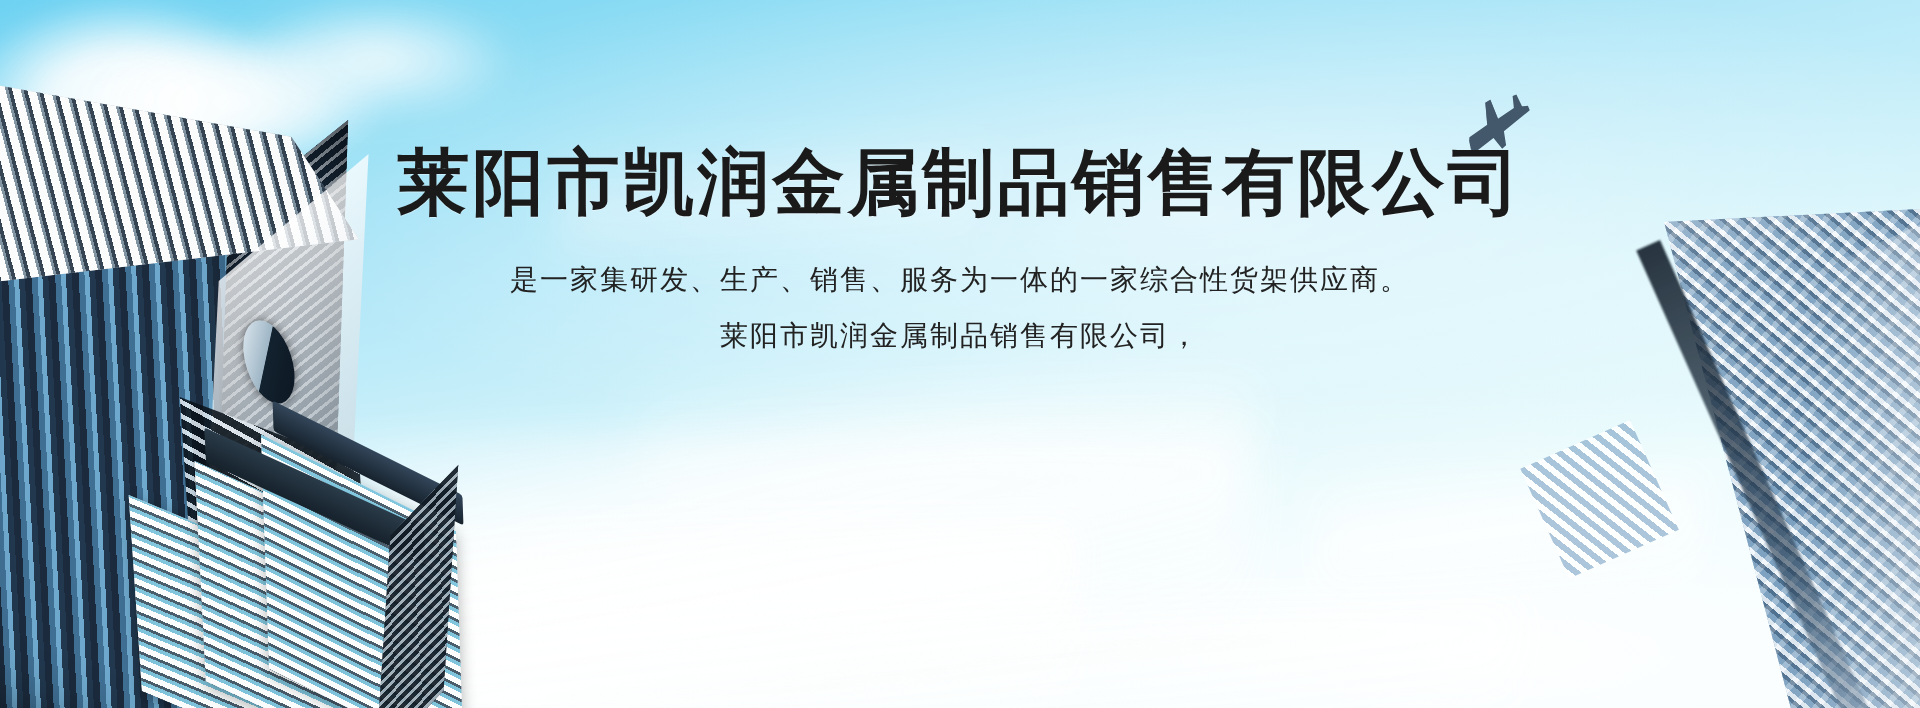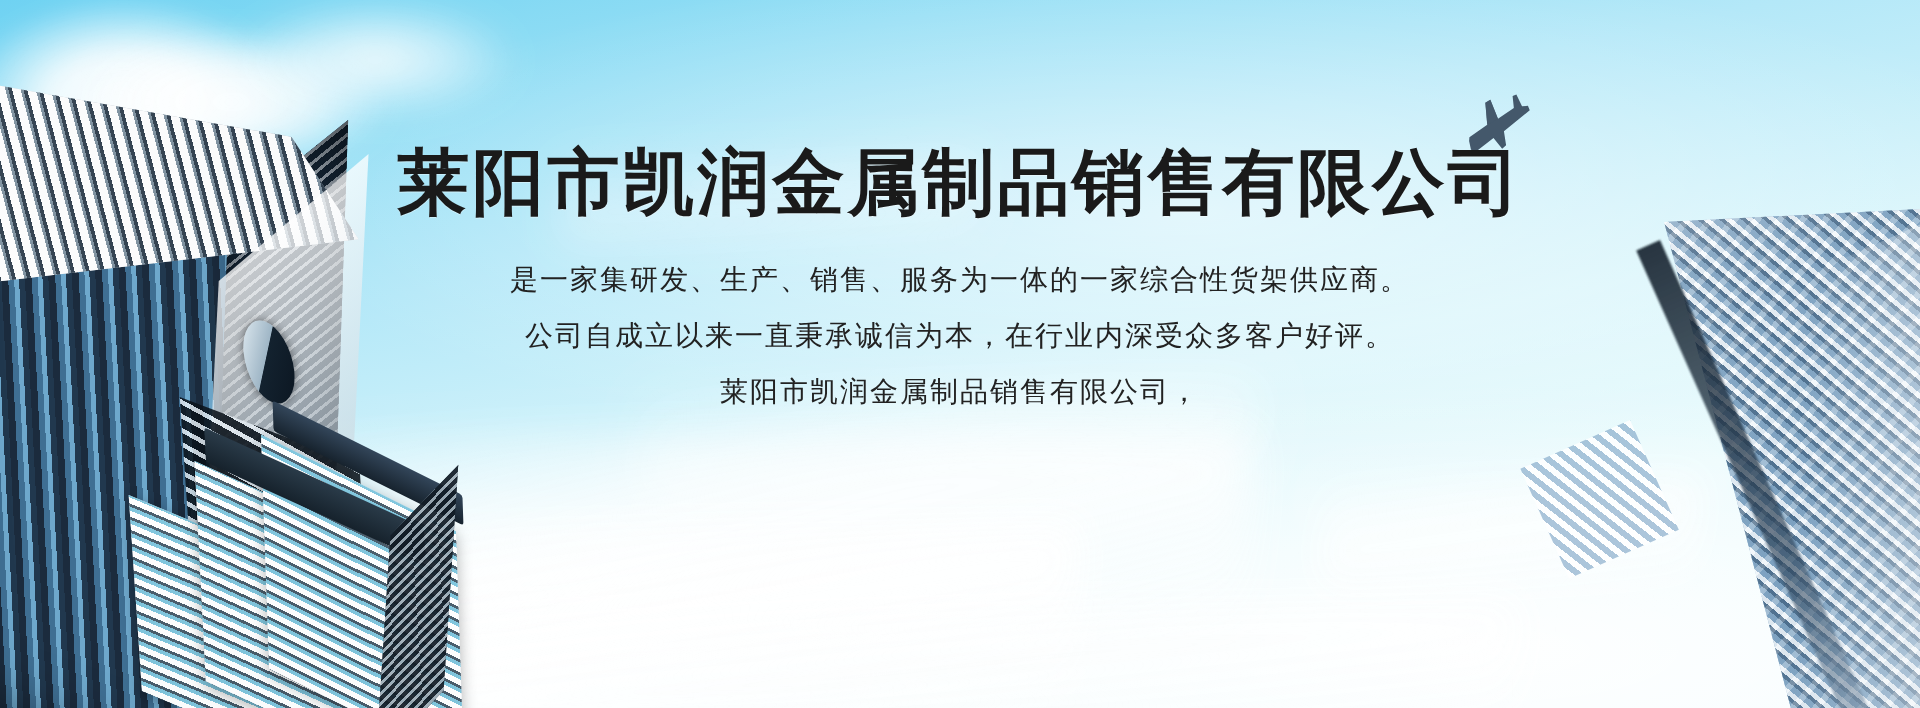--- a/index.html
+++ b/index.html
@@ -289,18 +289,17 @@
         <path d="M18 40 L44 34 L52 8 L59 7 L59 32 L82 27 L86 13 L91 13 L92 29 L99 31 L99 37 L60 49 L56 66 L50 68 L45 52 L20 59 L14 55 L16 44 Z"></path>
         <path d="M44 34 L52 8 L59 7 L59 32 Z" opacity="0.85"></path>
       </g>
     </svg>
   </div>
 
   <div class="content">
     <h1 class="title">莱阳市凯润金属制品销售有限公司</h1>
     <div class="subtitle">
       <div class="sub-line">是一家集研发、生产、销售、服务为一体的一家综合性货架供应商。</div>
-      <div class="sub-line">公司自成立以来一直秉承诚信为本，在行业内深受众多客户好评。</div>
       <div class="sub-line">莱阳市凯润金属制品销售有限公司，</div>
     </div>
   </div>
 
 </div>
 
 </body></html>

